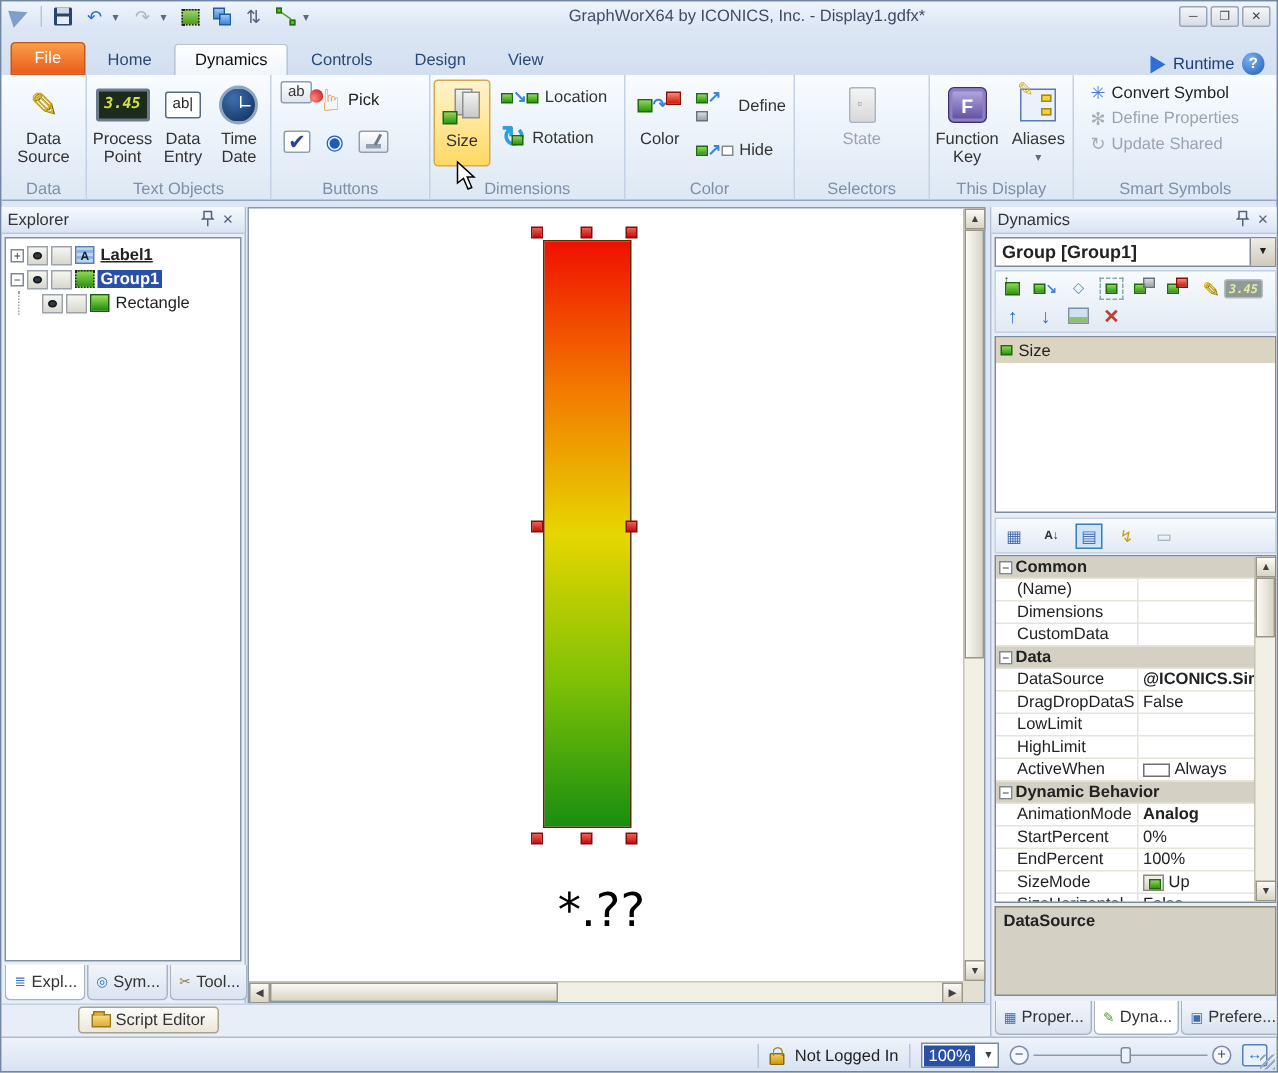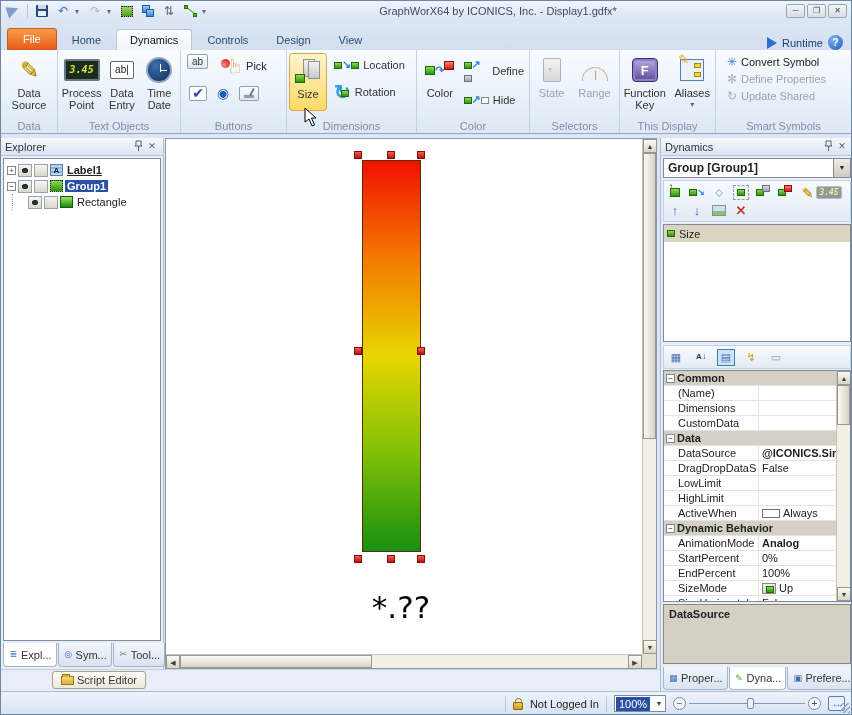--- a/index.html
+++ b/index.html
@@ -319,21 +319,21 @@
       <div class="bigbtn" style="width:38px;">
         <span class="ic">
             <span class="clock"></span>
           </span>
         <span>Time Date</span>
       </div>
       <div class="rgrouplabel">Text Objects</div>
     </div>
 
     <div class="rgroup" style="width:106px;">
-      <div style="display:flex; align-items:flex-start; gap:18px; padding:1px 4px;text-align:center;">
+      <div style="display:flex; align-items:flex-start; gap:4px; padding:1px 4px;text-align:center;">
         <span class="smallbtn">ab</span>
         <span style="display:flex; align-items:center;">
           <span class="hand">☞<span class="handdot"></span></span>
           <span style="margin-left:2px;">Pick</span>
         </span>
       </div>
       <div style="display:flex; align-items:center; gap:10px; padding:6px 6px 0;">
         <span class="chk">✔</span>
         <span class="radio">◉</span>
         <span class="lever"></span>
@@ -386,26 +386,20 @@
       </div>
       <div class="rgrouplabel">Color</div>
     </div>
 
     <div class="rgroup" style="width:90px; display:flex; justify-content:center; gap:6px;">
       <div class="bigbtn disabled" style="width:34px;">
         <span class="ic">
             <span class="stateic"></span>
           </span>
         <span>State</span>
-      </div>
-      <div class="bigbtn disabled" style="width:40px;">
-        <span class="ic">
-            <span class="rangeic"></span>
-          </span>
-        <span>Range</span>
       </div>
       <div class="rgrouplabel">Selectors</div>
     </div>
 
     <div class="rgroup" style="width:96px; display:flex; justify-content:center; gap:4px;">
       <div class="bigbtn" style="width:46px;">
         <span class="ic">
             <span class="fkey">F</span>
           </span>
         <span>Function Key</span>

